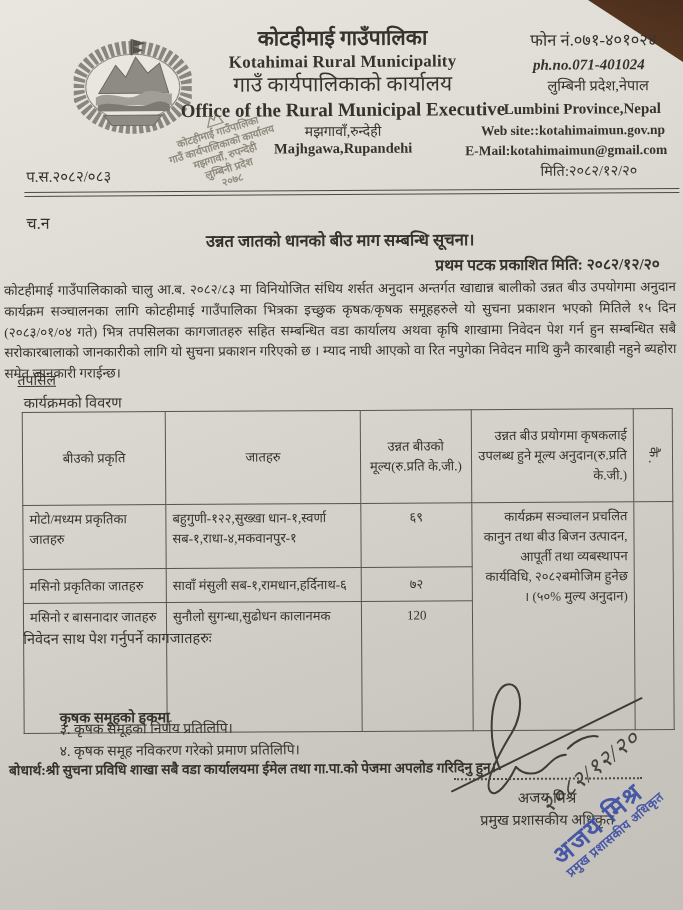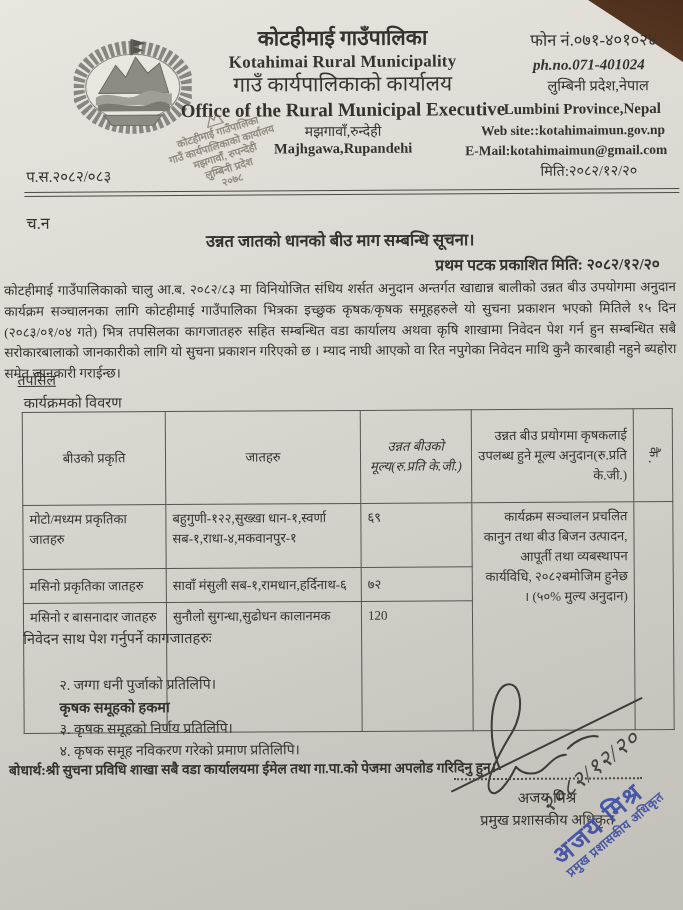--- a/index.html
+++ b/index.html
@@ -43,34 +43,34 @@
   .pub-date{right:22px;top:254px;font-size:15.5px;font-weight:bold;}
   .body-par{left:5px;right:6px;top:279px;font-size:13.4px;line-height:20.8px;text-align:justify;}
   .tapasil{left:18px;top:368px;font-size:14px;text-decoration:underline;}
   .table-caption{left:24px;top:390px;font-size:14.5px;}
   
   table.main{position:absolute;left:22px;top:410px;width:651px;border-collapse:collapse;}
   table.main td,table.main th{border:1.2px solid #57554f;font-size:13px;font-weight:normal;
       padding:3px 6px;vertical-align:middle;line-height:20px;}
   th.c1{width:22%;text-align:center;}
   th.c2{width:30%;text-align:center;}
-  th.c3{width:17%;text-align:center;vertical-align:top;padding-top:8px;font-style:italic;}
+  th.c3{width:17%;text-align:center;vertical-align:top;padding-top:8px;}
   th.c4{width:25%;text-align:right;vertical-align:top;padding-top:8px;}
   th.c5{width:6%;vertical-align:top;}
-  td.price{text-align:left;}
+  td.price{text-align:center;}
   td.note-cell{vertical-align:top;text-align:right;line-height:21px;padding-top:5px;}
   .vert{display:inline-block;transform:rotate(90deg);transform-origin:center;font-size:13px;}
   table.main th.c1,table.main th.c2{height:86px;}
   tr.r1 td{height:56px;vertical-align:top;padding-top:4px;}
   tr.r2 td{height:27px;}
   tr.r3 td{height:122px;vertical-align:top;padding-top:4px;}
   
   .docs-head{left:22px;top:626px;font-size:14.5px;}
   .doc-item{left:58px;font-size:14px;}
-  .doc-sub{left:58px;font-size:14.5px;font-weight:bold;}
+  .doc-sub{left:58px;font-size:14.5px;font-weight:bold;margin-top:10px;}
   .note-line{left:7px;top:740px;font-size:13.8px;font-weight:bold;}
   
   .sig-svg{left:440px;top:672px;}
   .hand-date{left:528px;top:756px;font-size:23px;color:#45433d;
              transform:rotate(-38deg);font-style:italic;letter-spacing:1px;white-space:nowrap;}
   .dotted-line{left:452px;top:779px;width:188px;border-bottom:2.4px dotted #4b4944;}
   .sig-name{left:440px;top:788px;width:210px;text-align:center;font-size:15px;}
   .sig-desg{left:420px;top:810px;width:250px;text-align:center;font-size:14.5px;}
   .blue-stamp{left:546px;top:852px;transform:rotate(-40deg);transform-origin:left top;
               color:#3d4fa4;white-space:nowrap;opacity:.92;}
@@ -160,21 +160,20 @@
         </tr>
         <tr class="r3">
           <td>मसिनो र बासनादार जातहरु</td>
           <td>सुनौलो सुगन्धा,सुढोधन कालानमक</td>
           <td class="price">120</td>
         </tr>
       </tbody>
     </table>
 
     <div class="abs docs-head dev">निवेदन साथ पेश गर्नुपर्ने कागजातहरुः</div>
-    <div class="abs doc-item dev" style="top:673px;">२.  जग्गा धनी पुर्जाको प्रतिलिपि।</div>
     <div class="abs doc-sub dev" style="top:695px;">कृषक समूहको हकमा</div>
     <div class="abs doc-item dev" style="top:717px;">३.  कृषक समूहको निर्णय प्रतिलिपि।</div>
     <div class="abs doc-item dev" style="top:740px;top:739px;">४.  कृषक समूह नविकरण गरेको प्रमाण प्रतिलिपि।</div>
     <div class="abs note-line dev" style="top:758px;">बोधार्थ:श्री सुचना प्रविधि शाखा सबै वडा कार्यालयमा ईमेल तथा गा.पा.को पेजमा अपलोड गरिदिनु हुन।</div>
 
     <svg class="abs sig-svg" width="210" height="130" viewBox="0 0 210 130">
       <g fill="none" stroke="#3e3c36" stroke-width="2" stroke-linecap="round">
         <path d="M58 98 C 44 64, 50 20, 64 14 C 80 8, 84 40, 70 62 C 54 88, 42 112, 48 120 C 54 128, 66 112, 74 96"></path>
         <path d="M10 120 L 200 28"></path>
         <path d="M74 96 C 82 104, 94 106, 104 96 C 110 90, 116 84, 124 84"></path>

